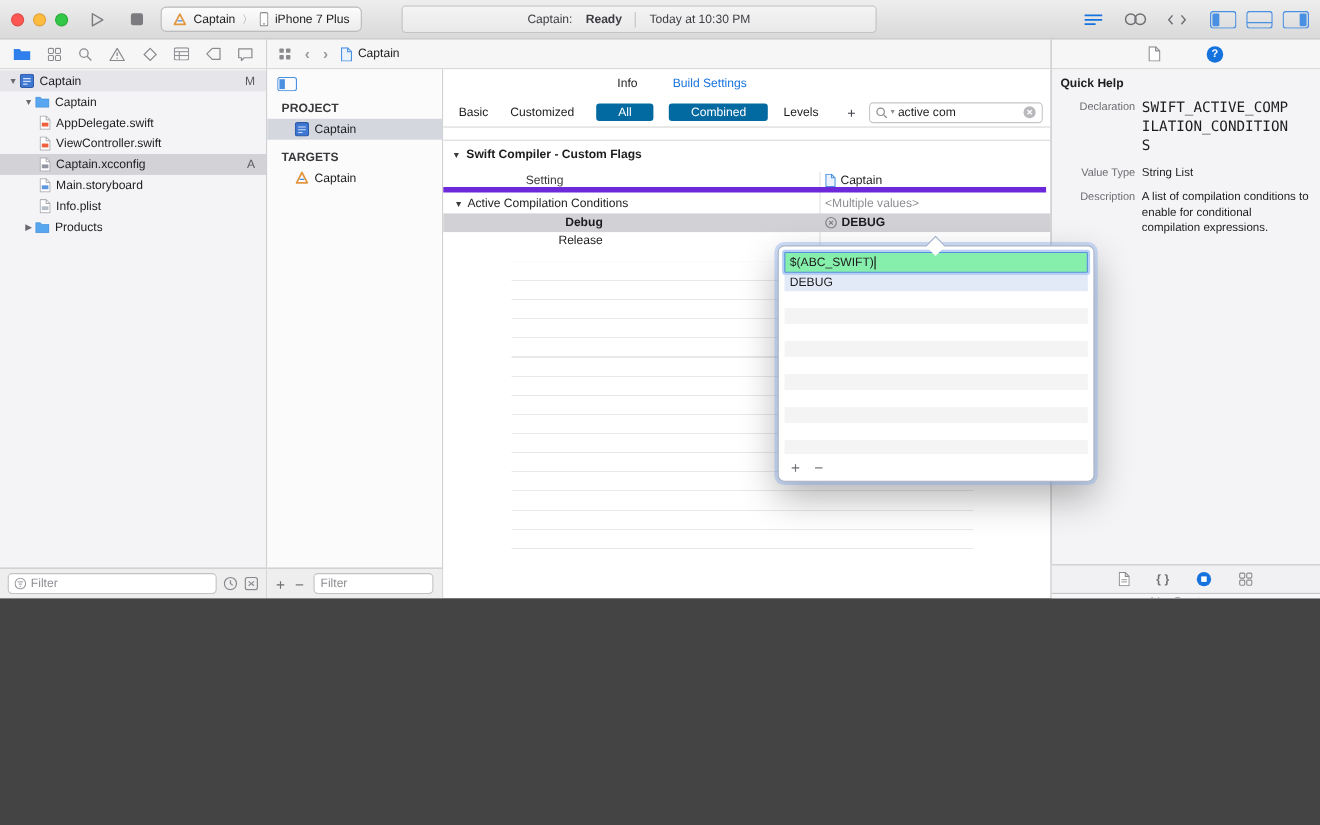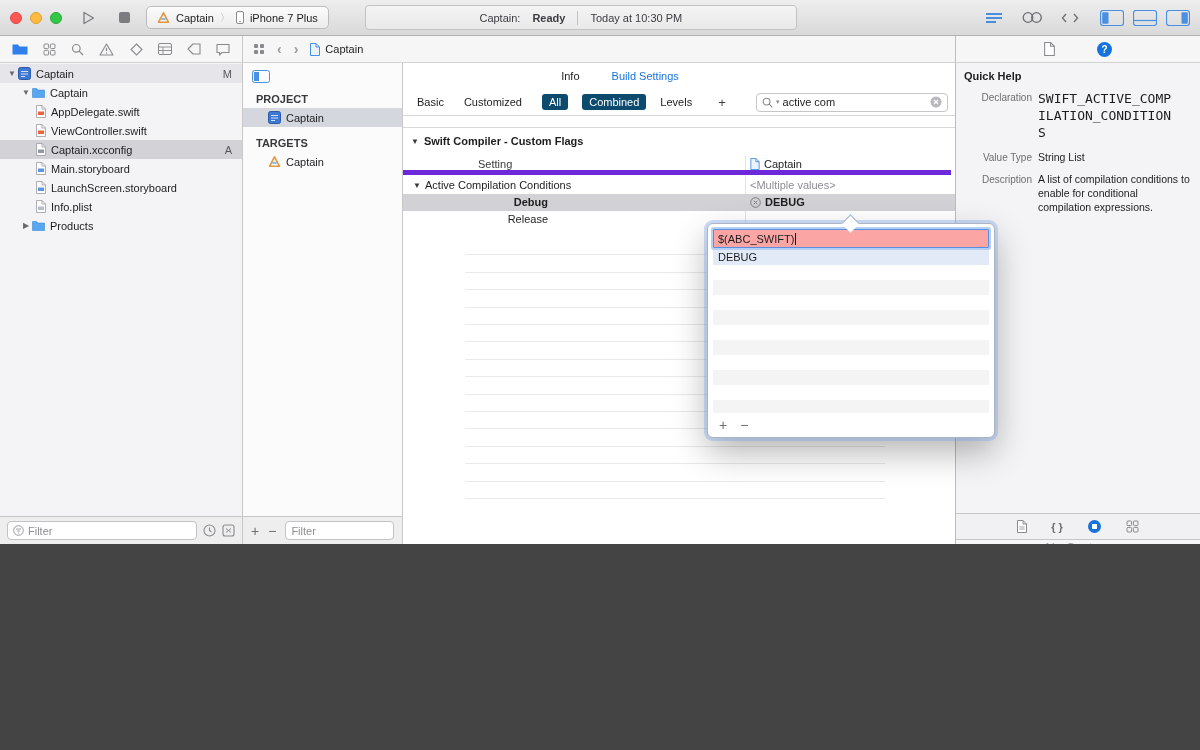--- a/index.html
+++ b/index.html
@@ -70,21 +70,21 @@
     background:#eeeeef;display:flex;align-items:center;gap:9px;padding:0 8px}
   .mini-btn{color:#6d6d72;font-size:14px;line-height:1}
 
   
   .editor{position:absolute;top:63px;left:403px;width:552px;bottom:0;background:#fff}
   .ed-tabs{height:26px;display:flex;align-items:center;justify-content:center;gap:32px;padding-right:118px}
   .ed-tab{color:#1d1d1f}
   .ed-tab.active{color:#1673de}
   .ed-scope{height:27px;border-bottom:1px solid #d6d6d6;display:flex;align-items:center;padding:0 7px 0 14px}
   .scope-item{color:#1d1d1f;margin-right:20px}
-  .scope-pill{background:#0c4a6e;color:#fff;border-radius:3px;padding:2px 7px;margin-right:14px}
+  .scope-pill{background:#0369a1;color:#fff;border-radius:3px;padding:2px 20px;margin-right:14px}
   .scope-plus{color:#3c3c43;font-size:13px;margin:0 12px 0 6px}
   .search-field{margin-left:auto;width:192px;height:19px;border:1px solid #c6c6c6;border-radius:4px;
     background:#fff;display:flex;align-items:center;padding:0 5px;gap:3px}
   .search-text{flex:1;color:#1d1d1f}
   .srch-caret{font-size:7px;color:#8a8a8e}
   .ed-body{position:absolute;top:53px;left:0;right:0;bottom:0}
   .top-rule{position:absolute;top:11px;left:0;right:0;height:1px;background:#d9d9d9}
   .sec-header{position:absolute;top:19px;left:8px;display:flex;align-items:center;gap:5px;font-weight:700}
   .sec-header .disc{font-size:8px;color:#3a3a3c}
   .col-divider{position:absolute;left:342px;top:40px;width:1px;height:72px;background:#e2e2e2}
@@ -122,21 +122,21 @@
     display:flex;align-items:center;gap:7px;padding:0 8px}
 
   
   .popover{position:absolute;left:707px;top:213px;width:288px;z-index:40}
   .pop-arrow{position:absolute;left:137px;top:4px;width:13px;height:13px;background:#fff;
     border-left:1px solid #9fb0cd;border-top:1px solid #9fb0cd;transform:rotate(45deg);z-index:3}
   .pop-body{position:relative;margin-top:10px;background:#fff;border:1px solid #aab4c4;border-radius:6px;
     box-shadow:0 0 0 3px rgba(125,165,235,.38),0 14px 34px rgba(0,0,0,.3);
     height:215px;padding:5px 5px 0 5px;display:flex;flex-direction:column}
   .pop-field{height:19px;flex:none;border:1px solid #5a8ede;box-shadow:0 0 0 2px rgba(110,160,235,.5);
-    border-radius:1px;background:#fca5a5;display:flex;align-items:center;padding:0 4px}
+    border-radius:1px;background:#86efac;display:flex;align-items:center;padding:0 4px}
   .caret{width:1px;height:12px;background:#111;margin-left:1px}
   .pop-list{flex:1;margin-top:2px;overflow:hidden}
   .pop-item{height:15px;line-height:15px;padding:0 5px;background:#e2eaf8}
   .pop-stripes{height:calc(100% - 15px);background:repeating-linear-gradient(to bottom,#fff 0 15px,#f4f4f5 15px 30px)}
   .pop-bottom{height:24px;flex:none;display:flex;align-items:center;gap:13px;padding:0 6px}
 
   svg{display:block}
 </style>
 </head>
 <body>
@@ -378,30 +378,20 @@
           <svg width="10" height="13" viewBox="0 0 10 13">
               <path d="M0.5 0.5 h5.5 l3.5 3.5 v8.5 h-9 z" fill="#fff" stroke="#9a9aa2" stroke-width="0.8"></path>
               <path d="M6 0.5 v3.5 h3.5" fill="none" stroke="#9a9aa2" stroke-width="0.8"></path>
               <rect x="2" y="6.5" width="6" height="3.5" fill="#5a97e0"></rect>
             </svg>
         </span>
         <span class="lbl">Main.storyboard</span>
       </div>
 
 
-      <div class="nav-row row-l2">
-        <span class="icon">
-          <svg width="10" height="13" viewBox="0 0 10 13">
-              <path d="M0.5 0.5 h5.5 l3.5 3.5 v8.5 h-9 z" fill="#fff" stroke="#9a9aa2" stroke-width="0.8"></path>
-              <path d="M6 0.5 v3.5 h3.5" fill="none" stroke="#9a9aa2" stroke-width="0.8"></path>
-              <rect x="2" y="6.5" width="6" height="3.5" fill="#5a97e0"></rect>
-            </svg>
-        </span>
-        <span class="lbl">LaunchScreen.storyboard</span>
-      </div>
 
       <div class="nav-row row-l2">
         <span class="icon">
           <svg width="10" height="13" viewBox="0 0 10 13">
               <path d="M0.5 0.5 h5.5 l3.5 3.5 v8.5 h-9 z" fill="#fff" stroke="#9a9aa2" stroke-width="0.8"></path>
               <path d="M6 0.5 v3.5 h3.5" fill="none" stroke="#9a9aa2" stroke-width="0.8"></path>
               <rect x="2" y="6.5" width="6" height="3.5" fill="#b8bec9"></rect>
             </svg>
         </span>
         <span class="lbl">Info.plist</span>

